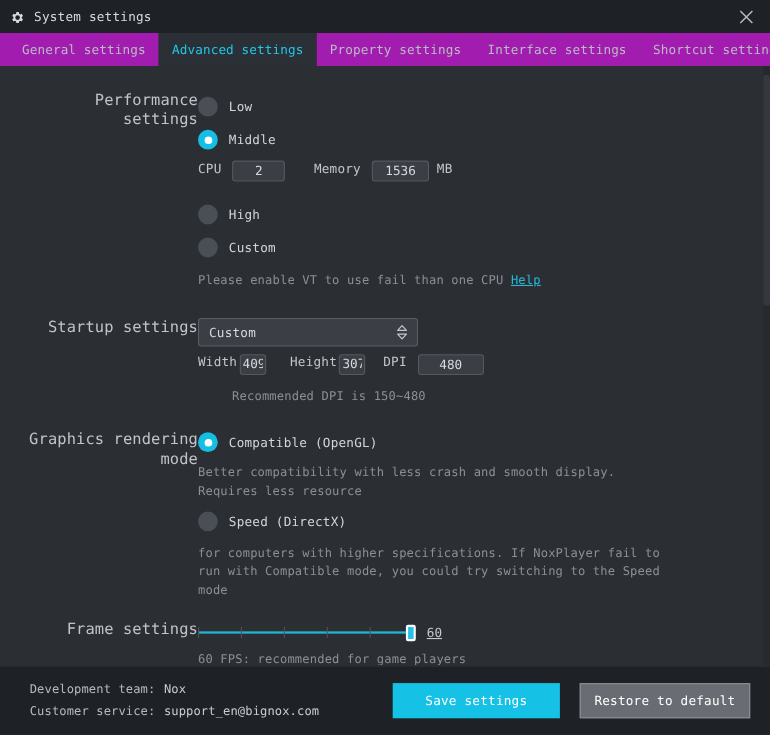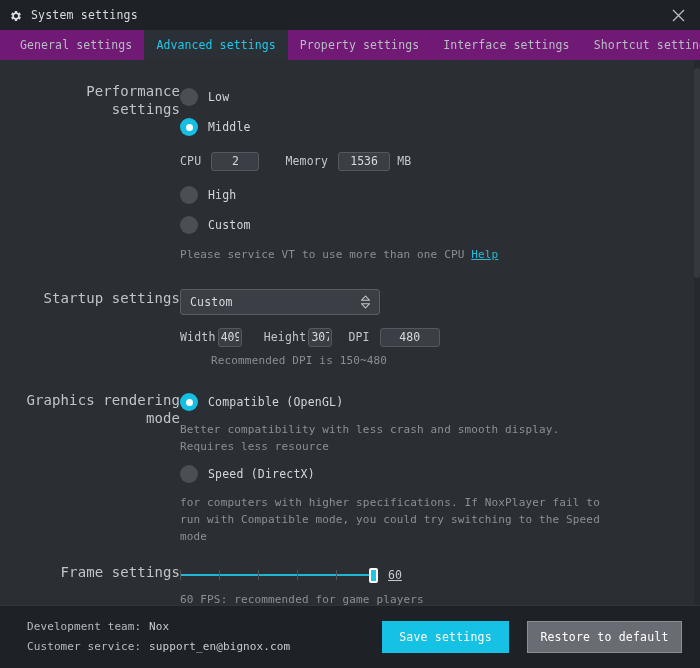--- a/index.html
+++ b/index.html
@@ -55,21 +55,21 @@
     display: flex;
     align-items: center;
     justify-content: center;
     cursor: pointer;
   }
   .close-btn svg { display: block; }
 
   
   .tabbar {
     height: 30px;
-    background: #701a75;
+    background: #a21caf;
     display: flex;
     align-items: stretch;
     padding-left: 8px;
     flex: 0 0 auto;
   }
   .tab {
     display: flex;
     align-items: center;
     padding: 0 12px;
     font-size: 11.5px;
@@ -162,21 +162,20 @@
   .radio-label {
     margin-left: 10px;
     font-size: 11.5px;
     color: #d2d5da;
     letter-spacing: 0.2px;
   }
 
   
   .field-row {
     display: flex;
-    align-items: center;
     height: 30px;
   }
   .field-label {
     font-size: 11.5px;
     color: #c3c7cc;
     letter-spacing: 0.2px;
   }
   .txtinput {
     background: #3b3f45;
     border: 1px solid #55595f;
@@ -324,21 +323,21 @@
     display: flex;
     align-items: center;
     justify-content: center;
     font-family: "DejaVu Sans Mono", "Liberation Mono", monospace;
     font-size: 11.5px;
     cursor: pointer;
     box-sizing: border-box;
     letter-spacing: 0.2px;
   }
   .btn-primary {
-    width: 127px;
+    width: 152px;
     background: #16c1e6;
     color: #ffffff;
     border: none;
   }
   .btn-secondary {
     width: 155px;
     background: #696d73;
     color: #ffffff;
     border: 1px solid #8b8f95;
   }
@@ -405,21 +404,21 @@
             <span class="radio"></span>
             <span class="radio-label">High</span>
           </div>
 
           <div class="radio-line">
             <span class="radio"></span>
             <span class="radio-label">Custom</span>
           </div>
 
           <div class="hint" style="margin-top:6px;">
-            <span>Please service VT to use more than one CPU</span>
+            <span>Please enable VT to use fail than one CPU</span>
             <a class="help">Help</a>
           </div>
 
         </div>
       </div>
 
       <div class="row" style="margin-top:26px;">
         <div class="row-label">Startup settings</div>
         <div class="row-body">
 

